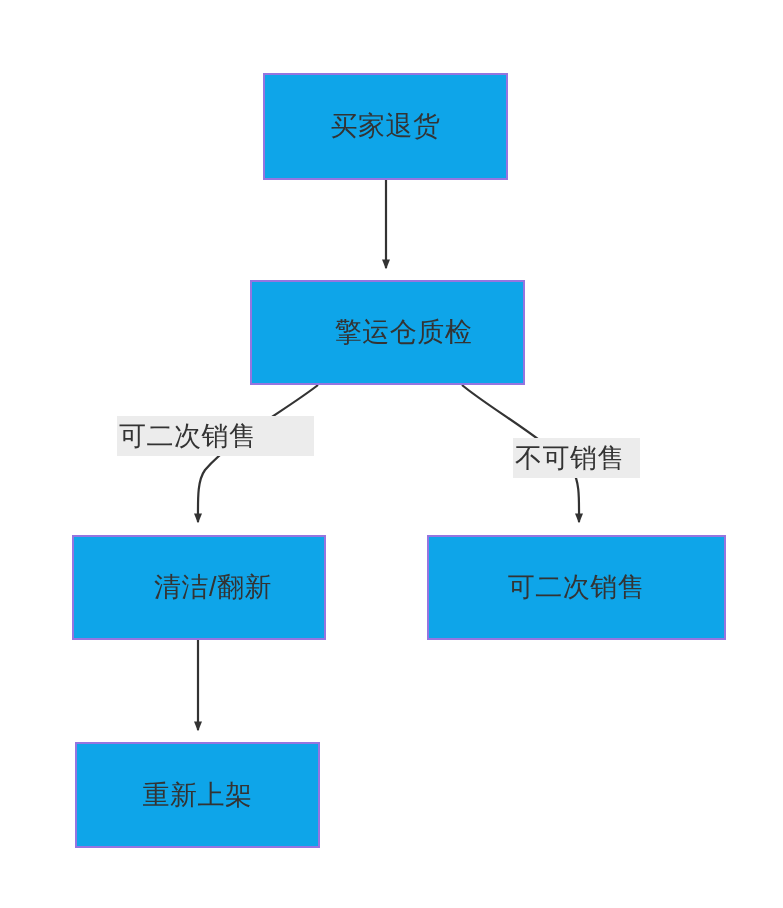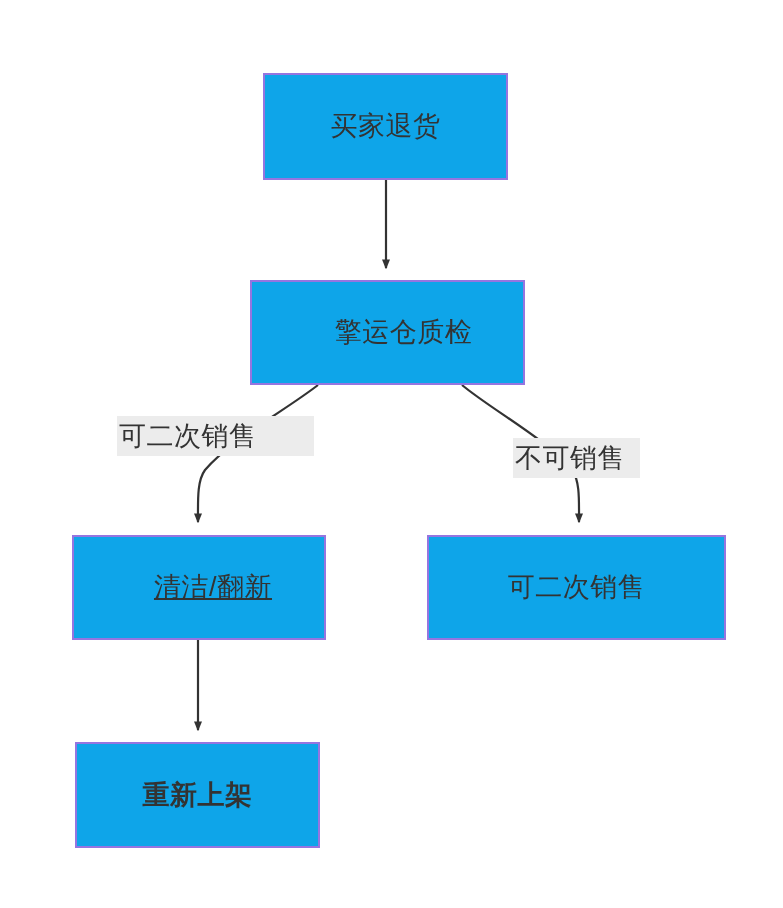--- a/index.html
+++ b/index.html
@@ -41,27 +41,26 @@
     color: #333333;
     line-height: 1.2;
     white-space: nowrap;
     letter-spacing: 0.5px;
   }
   
   #node-return        { left: 263px; top: 73px;  width: 245px; height: 107px; }
   #node-inspection    { left: 250px; top: 280px; width: 275px; height: 105px; padding-left: 32px; }
   #node-clean-refurb  { left: 72px;  top: 535px; width: 254px; height: 105px; }
   #node-overseas      { left: 427px; top: 535px; width: 299px; height: 105px; }
-  #node-relist        { left: 75px;  top: 742px; width: 245px; height: 106px; font-weight: bold; }
+  #node-relist        { left: 75px;  top: 742px; width: 245px; height: 106px; }
 
   
   #node-clean-refurb .node-label {
     position: relative;
     left: 14px;
-    text-decoration: underline;
   }
 
   .edge-label {
     position: absolute;
     background: #ececec;
     color: #333333;
     font-size: 27px;
     line-height: 40px;
     height: 40px;
     white-space: nowrap;

